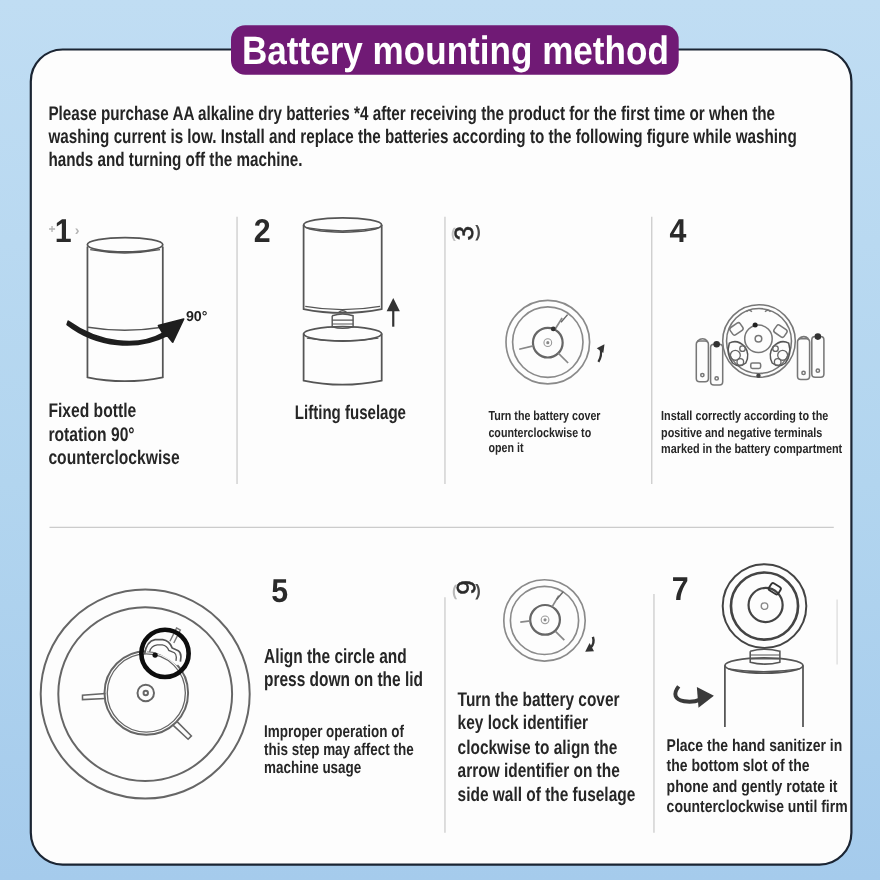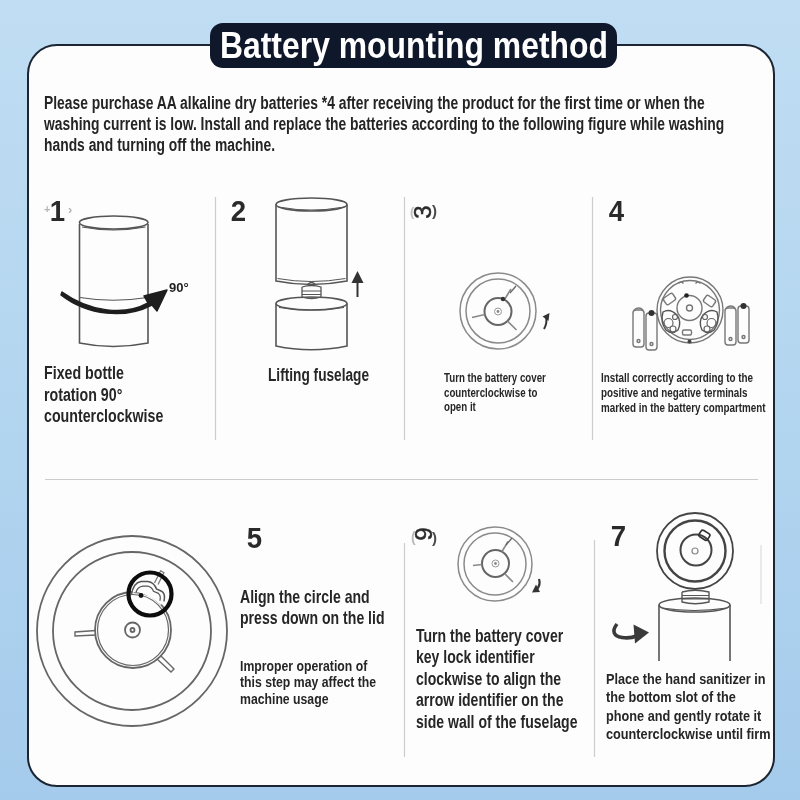--- a/index.html
+++ b/index.html
@@ -2,21 +2,21 @@
 <html><head>
 <meta charset="utf-8">
 <style>
   html,body{margin:0;padding:0;}
   body{width:800px;height:800px;overflow:hidden;position:relative;
        font-family:"Liberation Sans",sans-serif;
        background:linear-gradient(180deg,#c0ddf3 0%,#b2d5ef 55%,#a5cbec 100%);}
   .card{position:absolute;left:27px;top:44px;width:748px;height:743px;
         background:#fdfdfd;border:2.5px solid #1b2533;border-radius:30px;box-sizing:border-box;}
   .title{position:absolute;left:210px;top:23px;width:407px;height:45px;
-         background:#0f172a;border-radius:13px;color:#fff;
+         background:#701a75;border-radius:13px;color:#fff;
          font-weight:bold;font-size:36px;line-height:45px;text-align:center;
          white-space:nowrap;}
   .title span{display:block;position:absolute;left:50%;top:0;width:438px;margin-left:-219px;
               transform:scaleX(0.886);transform-origin:50% 50%;}
   .para{position:absolute;left:44px;top:93px;
         font-size:18px;font-weight:600;color:#242424;line-height:21px;
         transform:scaleX(0.77);transform-origin:0 0;white-space:nowrap;}
   .num{position:absolute;font-size:30px;font-weight:bold;color:#2a2a2a;line-height:30px;transform-origin:50% 50%;transform:scaleX(0.92);}
   .cap{position:absolute;font-weight:600;color:#262626;
        transform-origin:0 0;white-space:nowrap;}

